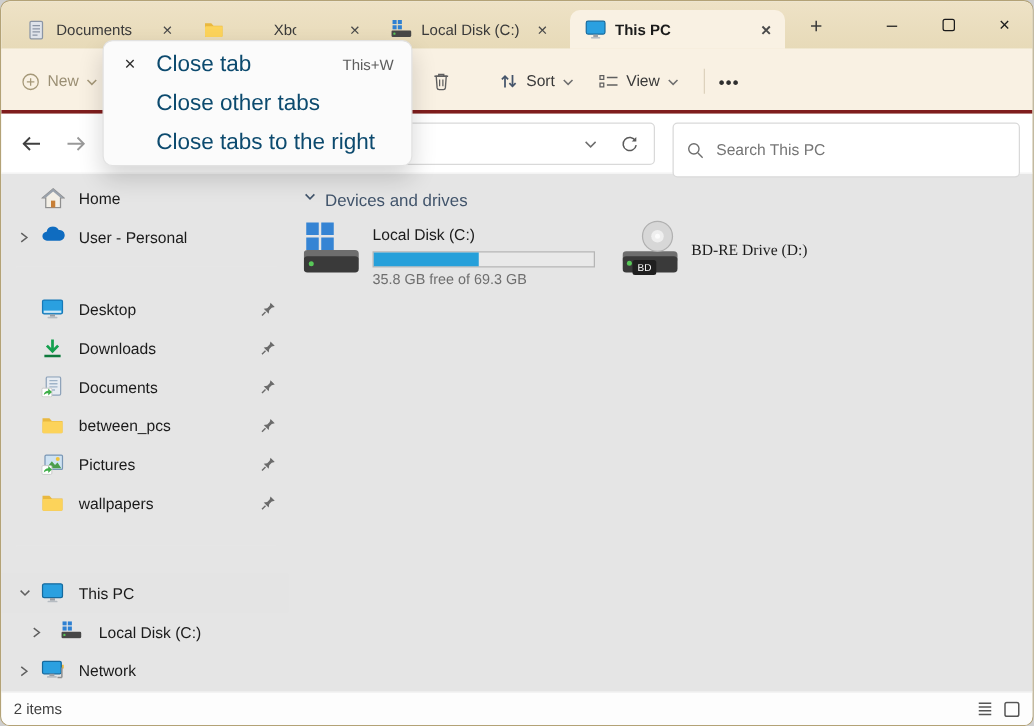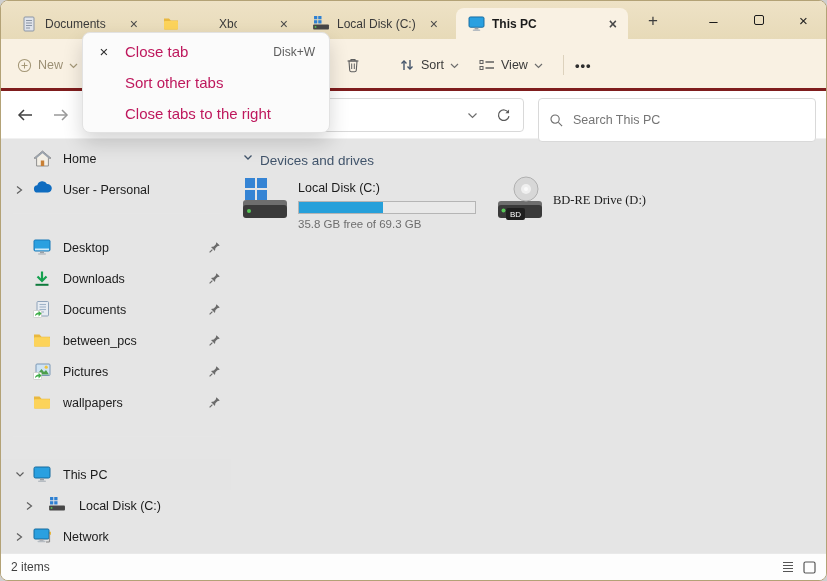--- a/index.html
+++ b/index.html
@@ -94,21 +94,21 @@
               display:flex; align-items:center; padding:4px 10px; font-size:12px; color:#3f3f3f; }
   .statusicons{ margin-left:auto; display:flex; gap:9px; align-items:center; }
   
   .contextmenu{
     position:absolute; left:81px; top:31px; width:248px; z-index:50;
     background:#fbfbfb; border:1px solid #e2e2e2; border-radius:8px;
     box-shadow:0 10px 20px rgba(0,0,0,.16); padding:3px 0;
   }
   .mitem{ height:31px; display:flex; align-items:center; padding-right:14px; }
   .micon{ width:42px; flex:0 0 42px; display:flex; justify-content:center; font-size:15px; color:#2f2f2f; }
-  .mlabel{ flex:1; font-size:15px; color:#be185d; }
+  .mlabel{ flex:1; font-size:18px; color:#0c4a6e; }
   .mshortcut{ font-size:12px; color:#5d5d5d; }
   svg{ display:block; }
   svg text{ font-family:"Liberation Sans", sans-serif; }
 </style>
 </head>
 <body>
 
 <div class="window">
 
   <div class="tabbar">
@@ -543,25 +543,25 @@
             <rect x="1" y="1" width="11" height="11" rx="1.5" fill="none" stroke="#555" stroke-width="1.2"></rect>
           </svg>
       </span>
     </span>
   </div>
 
   <div class="contextmenu">
     <div class="mitem">
       <span class="micon">×</span>
       <span class="mlabel">Close tab</span>
-      <span class="mshortcut">Disk+W</span>
+      <span class="mshortcut">This+W</span>
     </div>
     <div class="mitem">
       <span class="micon"></span>
-      <span class="mlabel">Sort other tabs</span>
+      <span class="mlabel">Close other tabs</span>
     </div>
     <div class="mitem">
       <span class="micon"></span>
       <span class="mlabel">Close tabs to the right</span>
     </div>
   </div>
 
 </div>
 
 </body></html>

